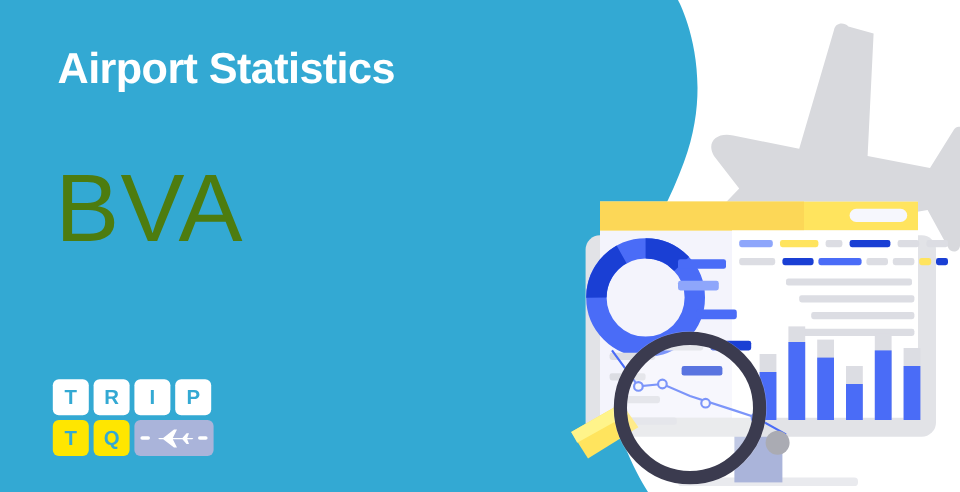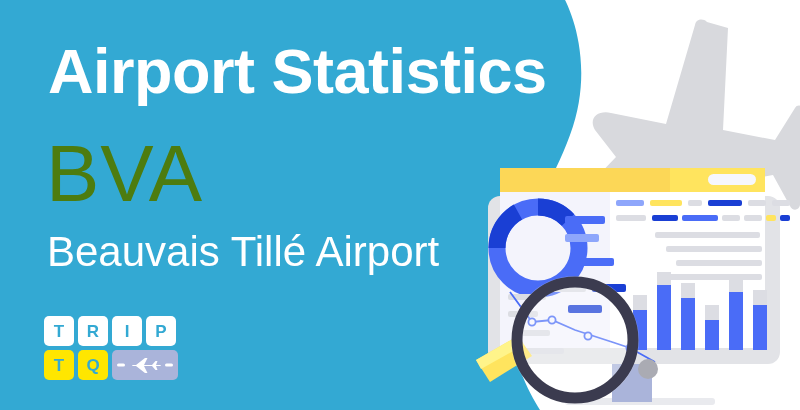--- a/index.html
+++ b/index.html
@@ -16,21 +16,21 @@
     overflow:hidden;
   }
   
   #bg-white { position:absolute; inset:0; background:#ffffff; }
   #bg-blue-svg { position:absolute; left:0; top:0; width:800px; height:410px; }
 
   
   #text-block { position:absolute; left:0; top:0; width:520px; height:410px; }
   #page-title {
     position:absolute; left:48px; top:38px;
-    font-size:63px; font-weight:bold; color:#ffffff;
+    font-size:36px; font-weight:bold; color:#ffffff;
     letter-spacing:-0.5px; line-height:1.05;
     white-space:nowrap;
   }
   #iata-code {
     position:absolute; left:46px; top:134px;
     font-size:80px; font-weight:300; color:#4d7c0f;
     letter-spacing:1px; line-height:1; white-space:nowrap;
   }
   #airport-name {
     position:absolute; left:47px; top:228px;
@@ -64,21 +64,20 @@
 
   <div id="bg-white"></div>
 
   <svg id="bg-blue-svg" viewBox="0 0 800 410">
     <path d="M0,0 L565,0 C565,0 598,60 570,135 C548,196 512,232 510,300 C508,356 528,390 540,410 L0,410 Z" fill="#33a9d3"></path>
   </svg>
 
   <div id="text-block">
     <div id="page-title">Airport Statistics</div>
     <div id="iata-code">BVA</div>
-    <div id="airport-name">Beauvais Tillé Airport</div>
 
     <div id="logo">
       <div class="logo-row">
         <div class="tile tile-white">T</div>
         <div class="tile tile-white">R</div>
         <div class="tile tile-white">I</div>
         <div class="tile tile-white">P</div>
       </div>
       <div class="logo-row">
         <div class="tile tile-yellow">T</div>

